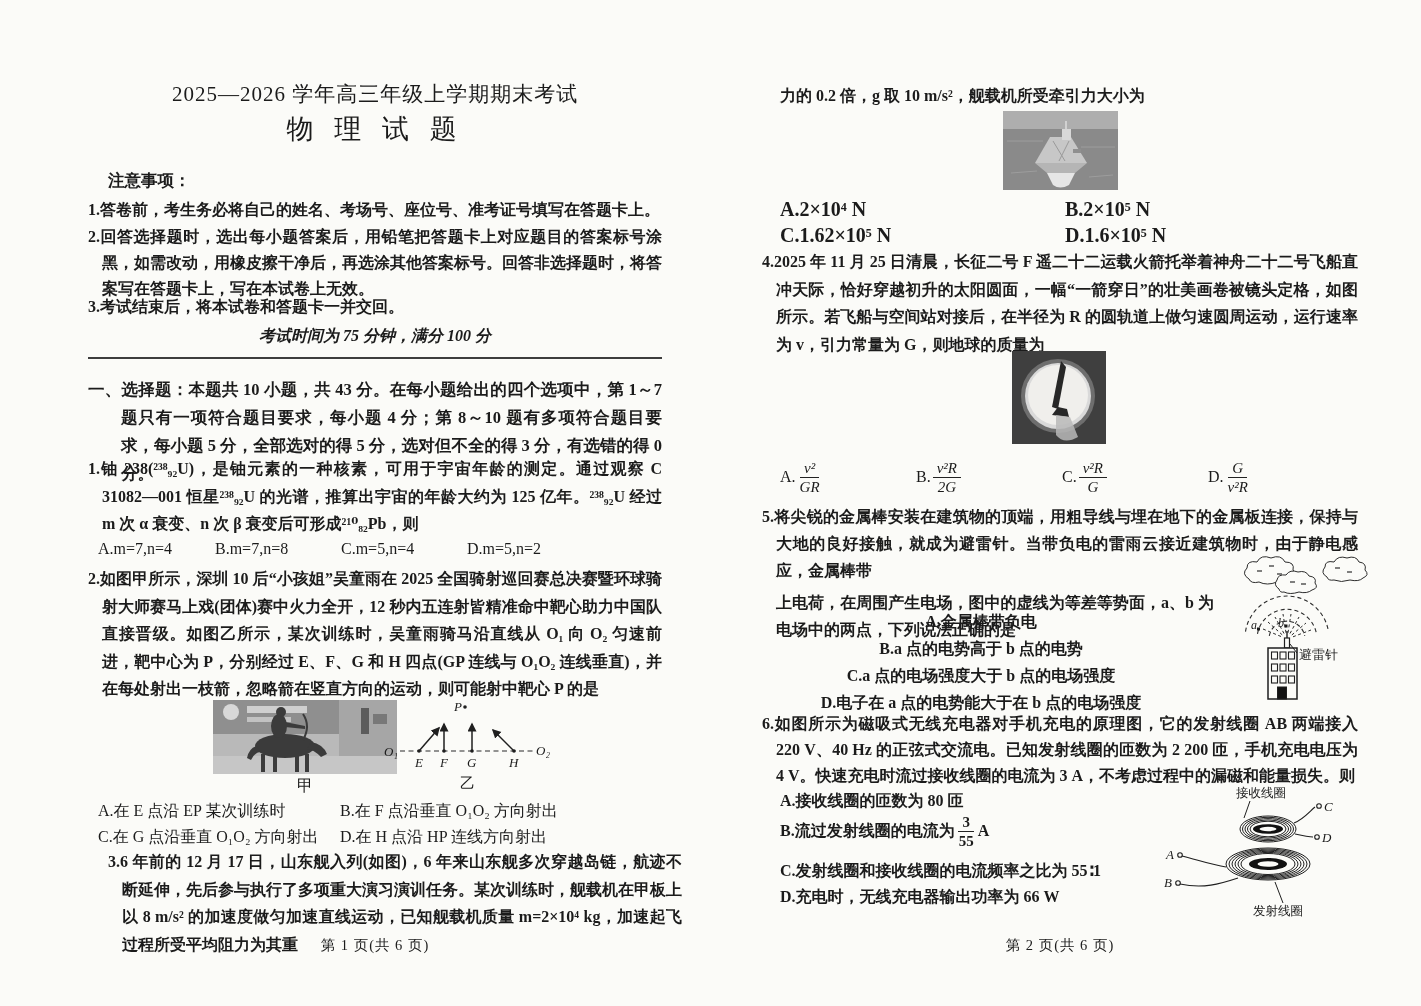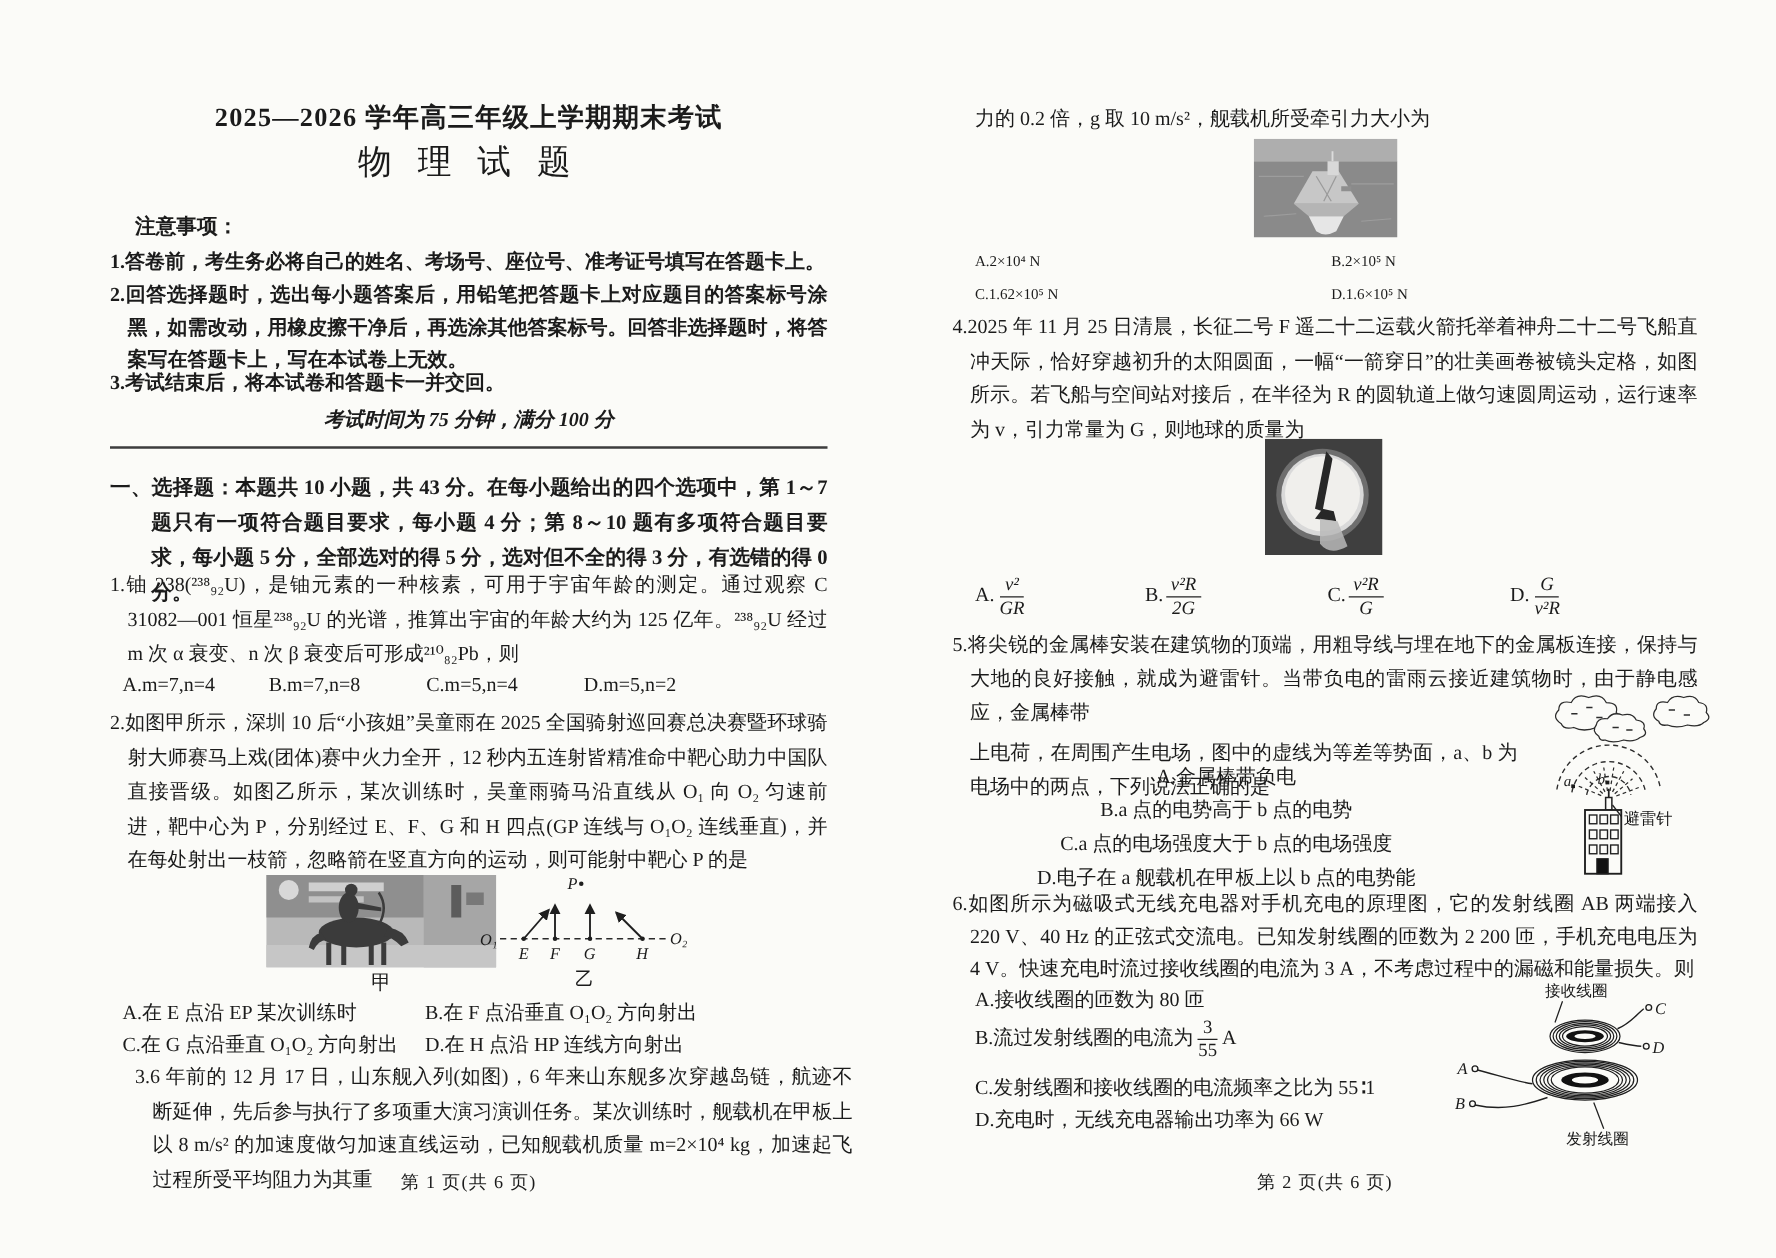--- a/index.html
+++ b/index.html
@@ -4,24 +4,24 @@
 <style>
   html,body{margin:0;padding:0;}
   body{background:#fbfbf8;width:1421px;height:1006px;position:relative;
        font-family:"Liberation Serif","DejaVu Serif",serif;color:#1b1b1b;}
   .canvas{position:absolute;left:0;top:0;width:1421px;height:1006px;background:#fbfbf8;overflow:hidden;}
   .page{position:absolute;top:0;height:1006px;}
   .page1{left:88px;width:574px;}
   .page2{left:762px;width:596px;}
   .abs{position:absolute;}
   .t-center{text-align:center;width:100%;}
-  .title1{top:80px;font-size:21px;font-weight:bold;letter-spacing:1px;}
+  .title1{top:80px;font-size:21px;font-weight:normal;letter-spacing:1px;}
   .title2{top:111px;font-size:27px;font-weight:normal;letter-spacing:7px;}
   .notice-head{top:170px;font-size:16.5px;font-weight:bold;margin-left:20px;}
-  .body-txt{font-size:16px;line-height:26px;text-align:justify;width:100%;}
+  .body-txt{font-size:16px;line-height:26px;text-align:justify;width:100%;font-weight:bold;}
   .lh27{line-height:27.5px;}
   .bold{font-weight:bold;}
   .hang14{padding-left:14px;text-indent:-14px;box-sizing:border-box;}
   .cont14{padding-left:14px;box-sizing:border-box;margin-top:32px;}
   .hang33{padding-left:33px;text-indent:-33px;box-sizing:border-box;}
   .n1{top:197px;}
   .n2{top:224px;}
   .n3{top:294px;}
   .exam-info{top:326px;font-size:16px;font-weight:bold;font-style:italic;}
   .divider{top:357px;width:574px;border-top:2px solid #3d3d3d;height:0;}
@@ -32,21 +32,21 @@
   .q2{top:565px;}
   .photo-jia{left:125px;top:700px;width:184px;height:74px;}
   .jia-label{left:125px;top:776px;width:184px;text-align:center;font-size:16px;}
   .fig-yi{left:296px;top:696px;}
   .q2opts{top:798px;display:grid;grid-template-columns:242px auto;row-gap:0;line-height:26px;padding-left:10px;font-size:16px;box-sizing:border-box;width:100%;}
   .q3{top:848px;margin-left:20px;}
   .footer{top:936px;font-size:14.5px;letter-spacing:1px;}
   
   .q3cont{top:83px;padding-left:18px;box-sizing:border-box;}
   .photo-carrier{left:241px;top:111px;width:115px;height:79px;}
-  .q3opts{top:196px;display:grid;grid-template-columns:285px auto;line-height:26px;padding-left:18px;font-size:12px;box-sizing:border-box;width:100%;}
+  .q3opts{top:196px;display:grid;grid-template-columns:285px auto;line-height:26px;padding-left:18px;font-size:20px;box-sizing:border-box;width:100%;font-weight:bold;}
   .q4{top:248px;}
   .photo-rocket{left:250px;top:351px;width:94px;height:93px;}
   .q4opts{top:452px;display:grid;grid-template-columns:136px 146px 146px auto;padding-left:18px;box-sizing:border-box;width:100%;height:50px;align-items:center;font-size:16px;}
   .fropt{display:inline-flex;align-items:center;}
   .frac{display:inline-flex;flex-direction:column;align-items:center;vertical-align:middle;font-size:15px;line-height:1.2;font-style:italic;margin:0 2px;}
   .frac .num{border-bottom:1.4px solid #222;padding:0 4px;}
   .frac .den{padding:0 2px;}
   .q5a{top:503px;line-height:27px;}
   .q5b{top:557px;line-height:27px;width:452px;}
   .q5opts{top:608px;line-height:27px;padding-left:18px;box-sizing:border-box;width:420px;text-align:center;}
@@ -239,21 +239,21 @@
           </span>
       </span>
     </div>
 
     <div class="abs body-txt hang14 q5a">5.将尖锐的金属棒安装在建筑物的顶端，用粗导线与埋在地下的金属板连接，保持与大地的良好接触，就成为避雷针。当带负电的雷雨云接近建筑物时，由于静电感应，金属棒带</div>
     <div class="abs body-txt cont14 q5b">上电荷，在周围产生电场，图中的虚线为等差等势面，a、b 为电场中的两点，下列说法正确的是</div>
     <div class="abs body-txt q5opts">
       <div>A.金属棒带负电</div>
       <div>B.a 点的电势高于 b 点的电势</div>
       <div>C.a 点的电场强度大于 b 点的电场强度</div>
-      <div>D.电子在 a 舰载机在甲板上以 b 点的电势能</div>
+      <div>D.电子在 a 点的电势能大于在 b 点的电场强度</div>
     </div>
 
     <svg class="abs fig-rod" width="175" height="152" viewBox="0 0 175 152">
       <g fill="#fbfbf8" stroke="#2c2c2c" stroke-width="1">
         <path d="M14,28 Q6,23 12,17 Q12,9 22,11 Q26,3 36,7 Q46,3 50,11 Q60,11 58,19 Q64,25 56,28 Q52,33 42,31 Q32,35 24,31 Q16,33 14,28 Z"></path>
         <path d="M44,38 Q38,34 42,29 Q43,23 51,24 Q55,18 63,21 Q71,19 74,25 Q82,26 80,32 Q84,37 77,39 Q72,43 64,41 Q55,44 49,41 Q45,42 44,38 Z"></path>
         <path d="M92,26 Q85,22 90,16 Q90,9 99,11 Q103,4 112,7 Q121,4 124,11 Q132,12 130,19 Q135,24 128,27 Q124,31 115,29 Q106,32 99,29 Q93,30 92,26 Z"></path>
       </g>
       <g stroke="#2c2c2c" stroke-width="1.2">
         <line x1="22" y1="20" x2="27" y2="20"></line>

